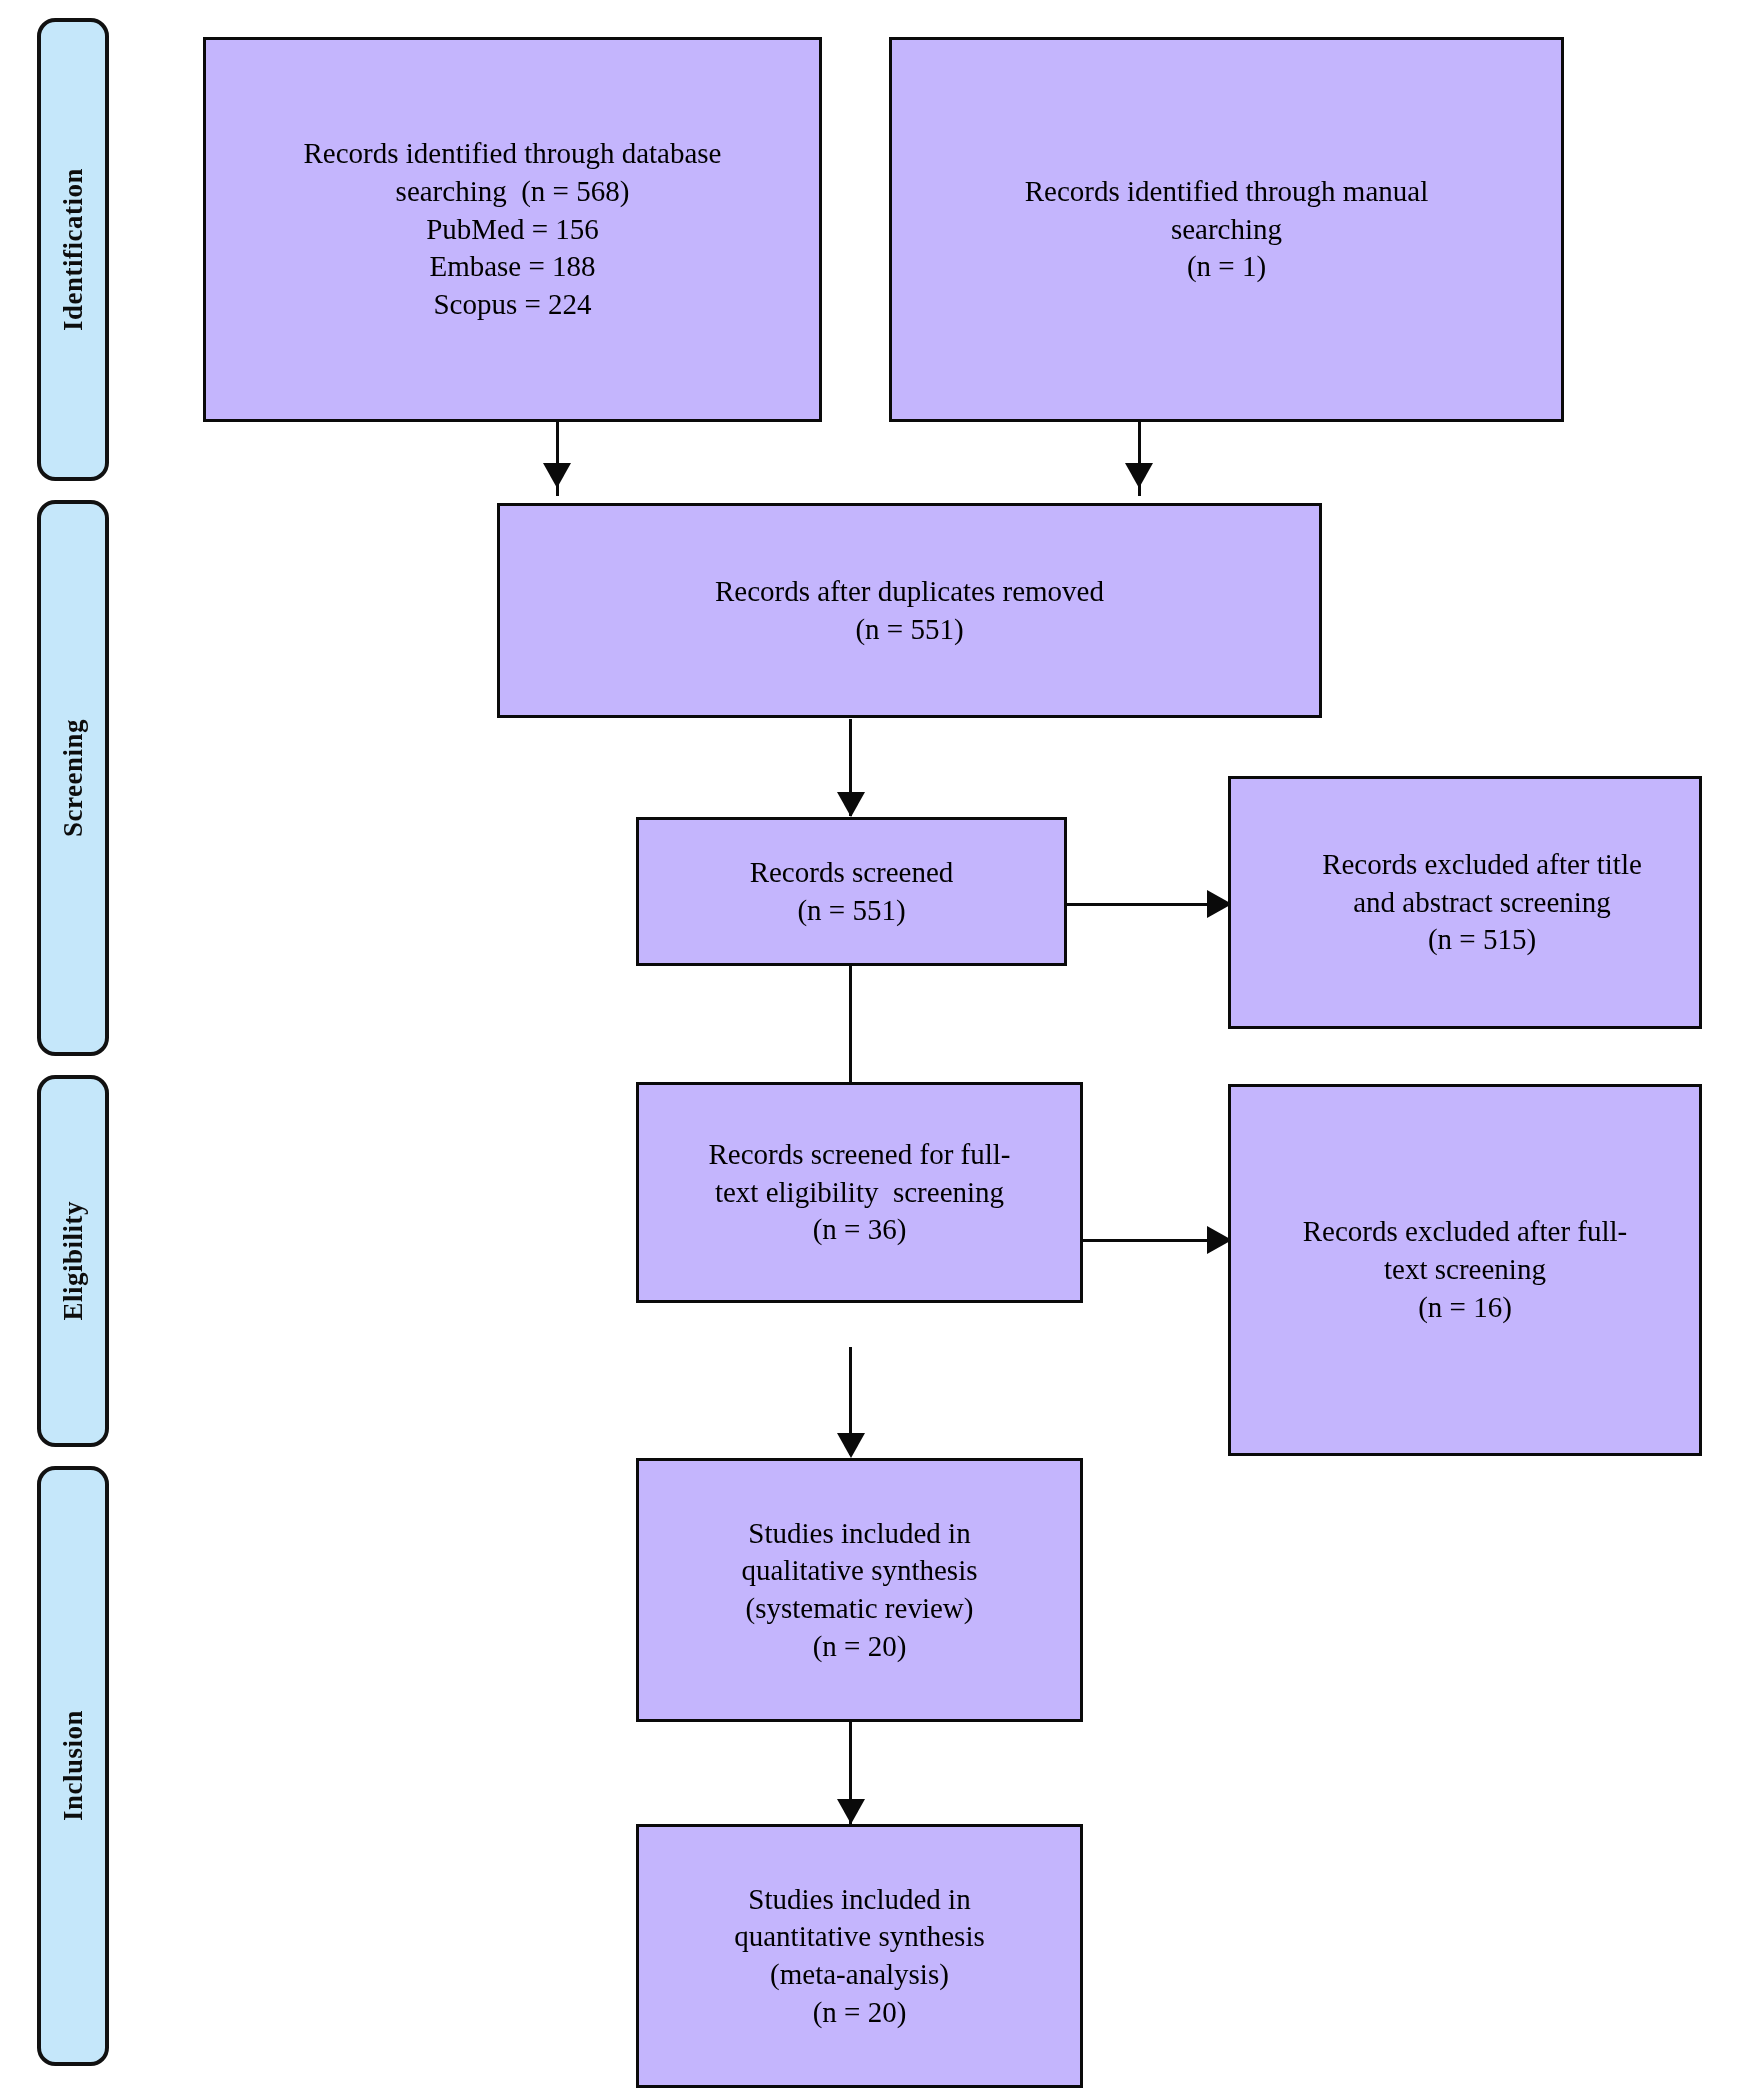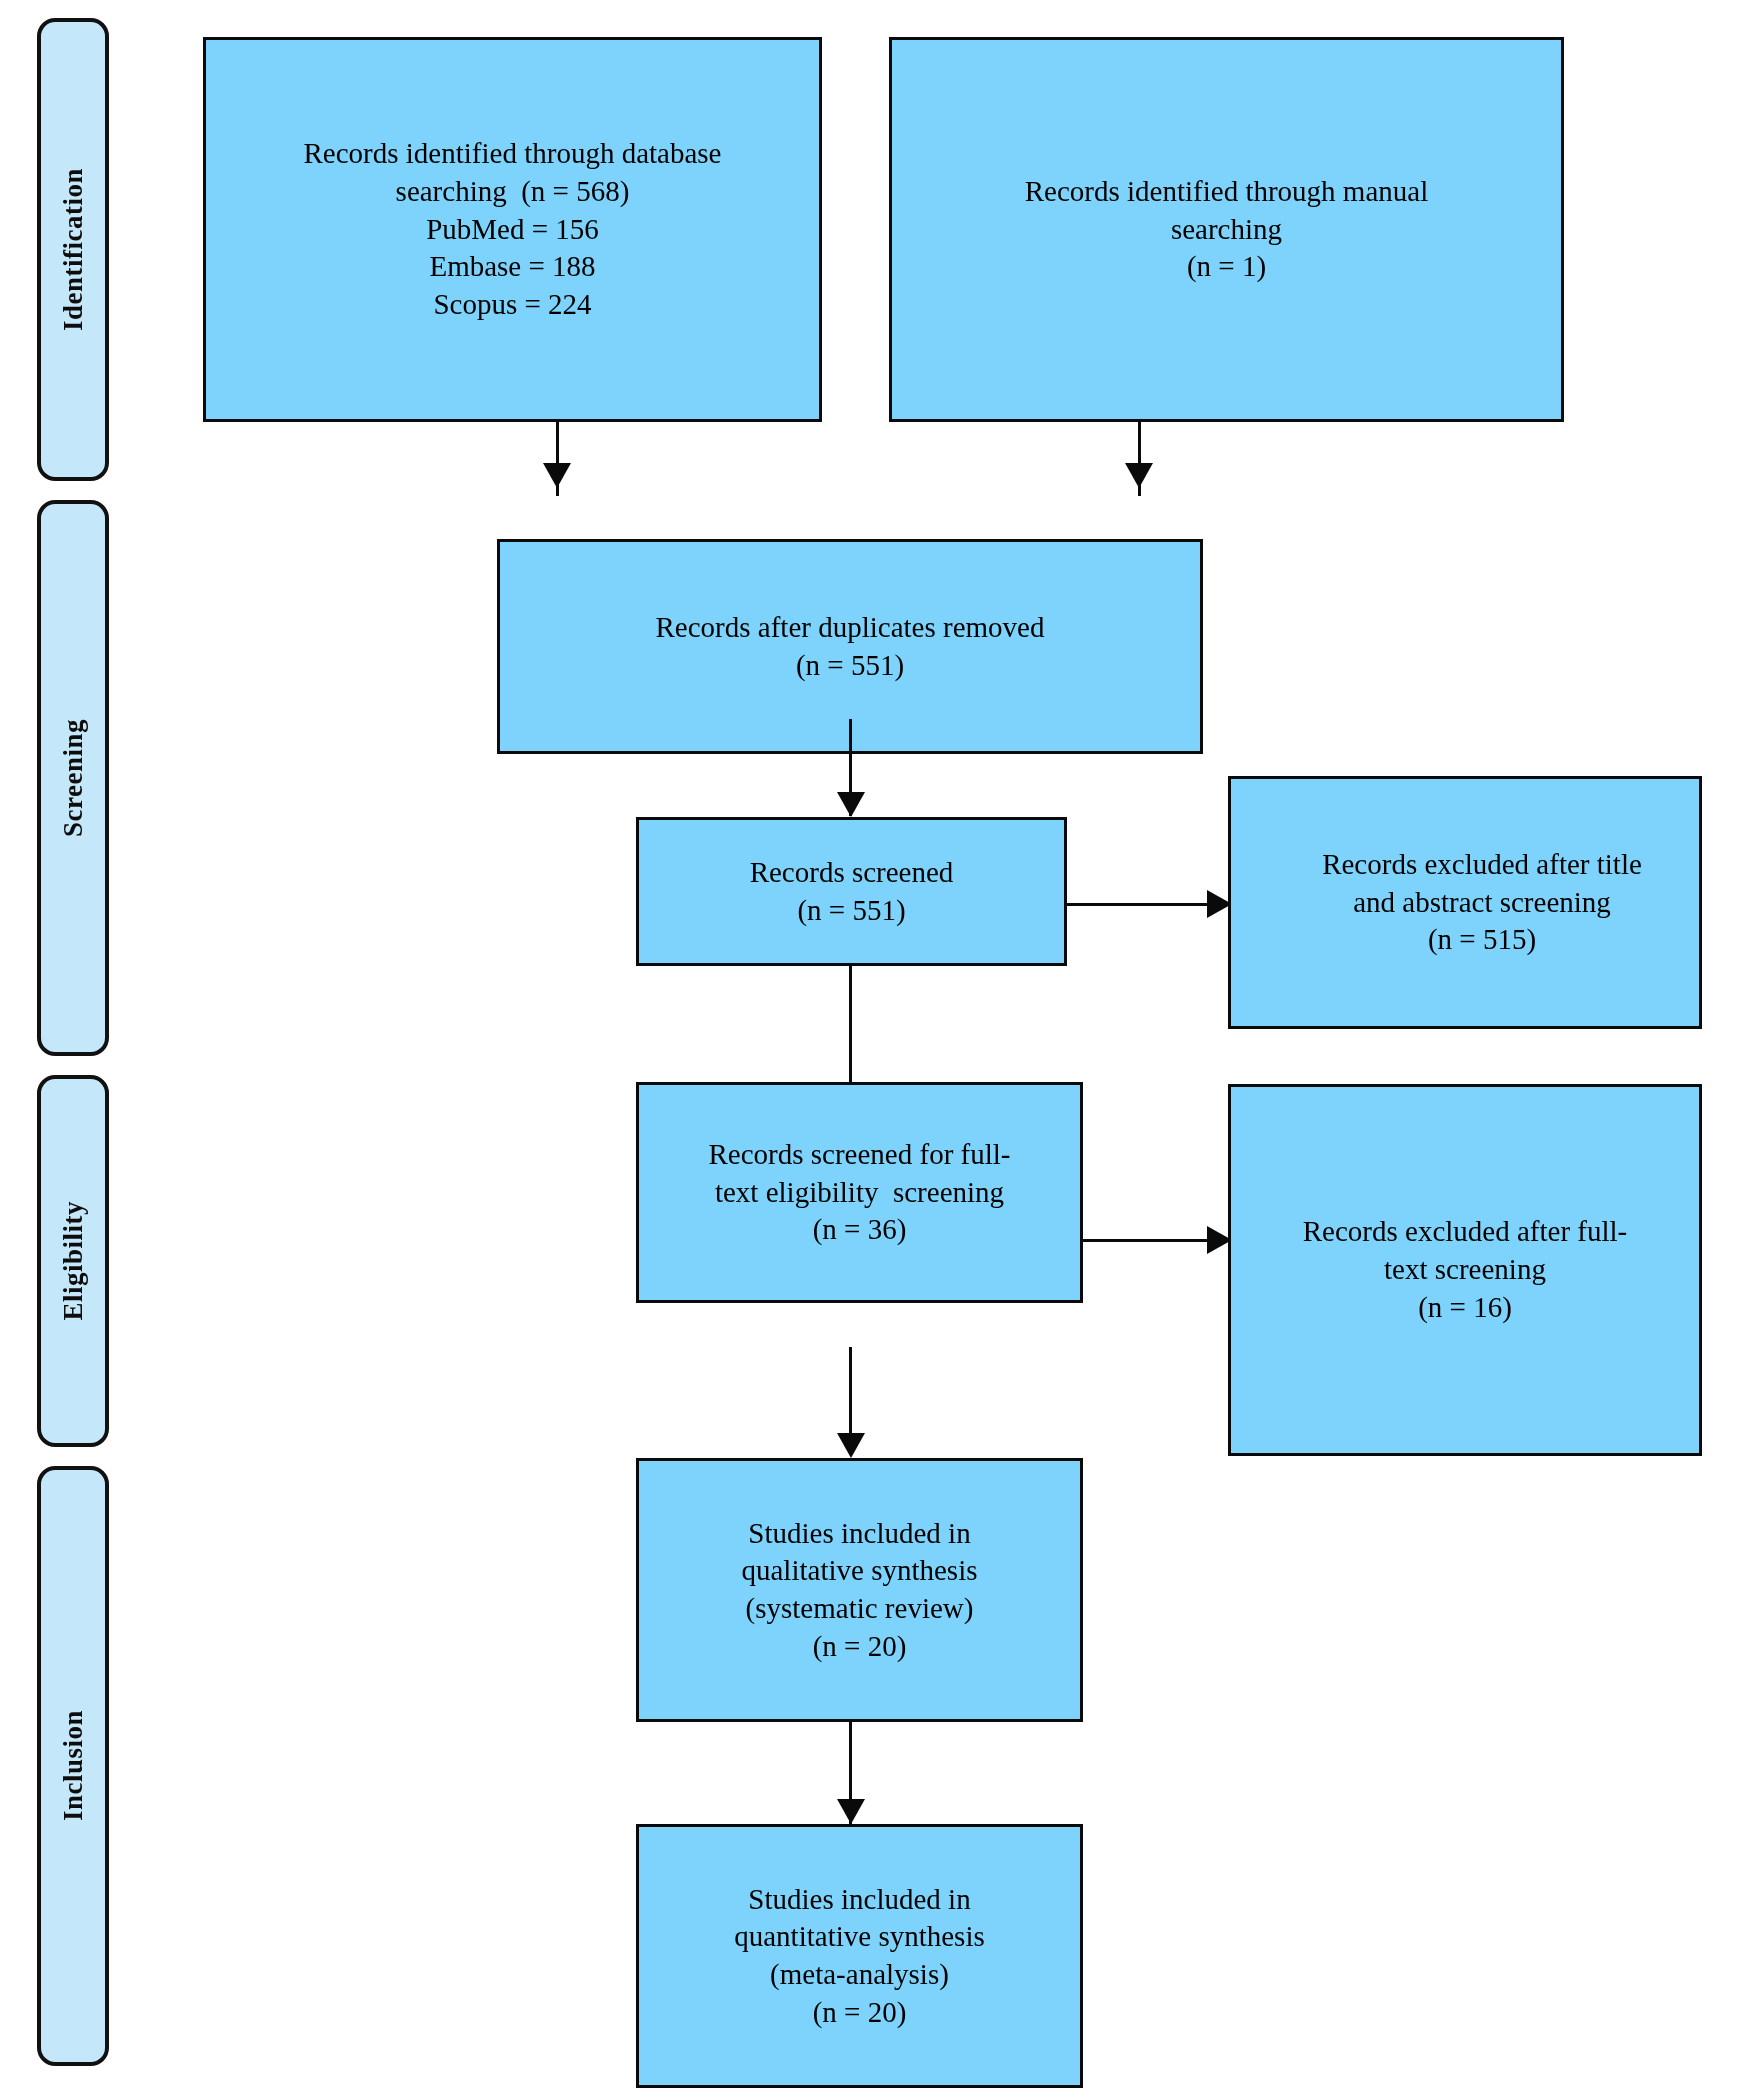--- a/index.html
+++ b/index.html
@@ -37,21 +37,21 @@
     font-size: 27px;
     letter-spacing: 0.5px;
     color: #0d0d0d;
     white-space: nowrap;
     font-family: "Liberation Serif", "DejaVu Serif", serif;
   }
 
   
   .flow-box {
     position: absolute;
-    background: #7dd3fc;
+    background: #c4b5fd;
     border: 3.8px solid #0a0a0a;
     box-sizing: border-box;
     display: flex;
     flex-direction: column;
     align-items: center;
     justify-content: center;
     padding: 9.7px 14px;
   }
   .flow-box .line {
     font-size: 29px;
@@ -138,21 +138,21 @@
       <div class="line">(n = 1)</div>
     </div>
   </div>
 
   <div class="v-line" style="left:556px; top:421px; height:75px;"></div>
   <div class="arrow-down" style="left:543px; top:463px;"></div>
 
   <div class="v-line" style="left:1138px; top:421px; height:75px;"></div>
   <div class="arrow-down" style="left:1125px; top:463px;"></div>
 
-  <div class="flow-box" style="left:497px; top:503px; width:706px; height:215px;margin-top:36px;">
+  <div class="flow-box" style="left:497px; top:503px; width:825px; height:215px;">
     <div class="box-body">
       <div class="line">Records after duplicates removed</div>
       <div class="line">(n = 551)</div>
     </div>
   </div>
 
   <div class="v-line" style="left:849px; top:719px; height:97px;"></div>
   <div class="arrow-down" style="left:837px; top:792px;"></div>
 
   <div class="flow-box" style="left:636px; top:817px; width:431px; height:149px;">

